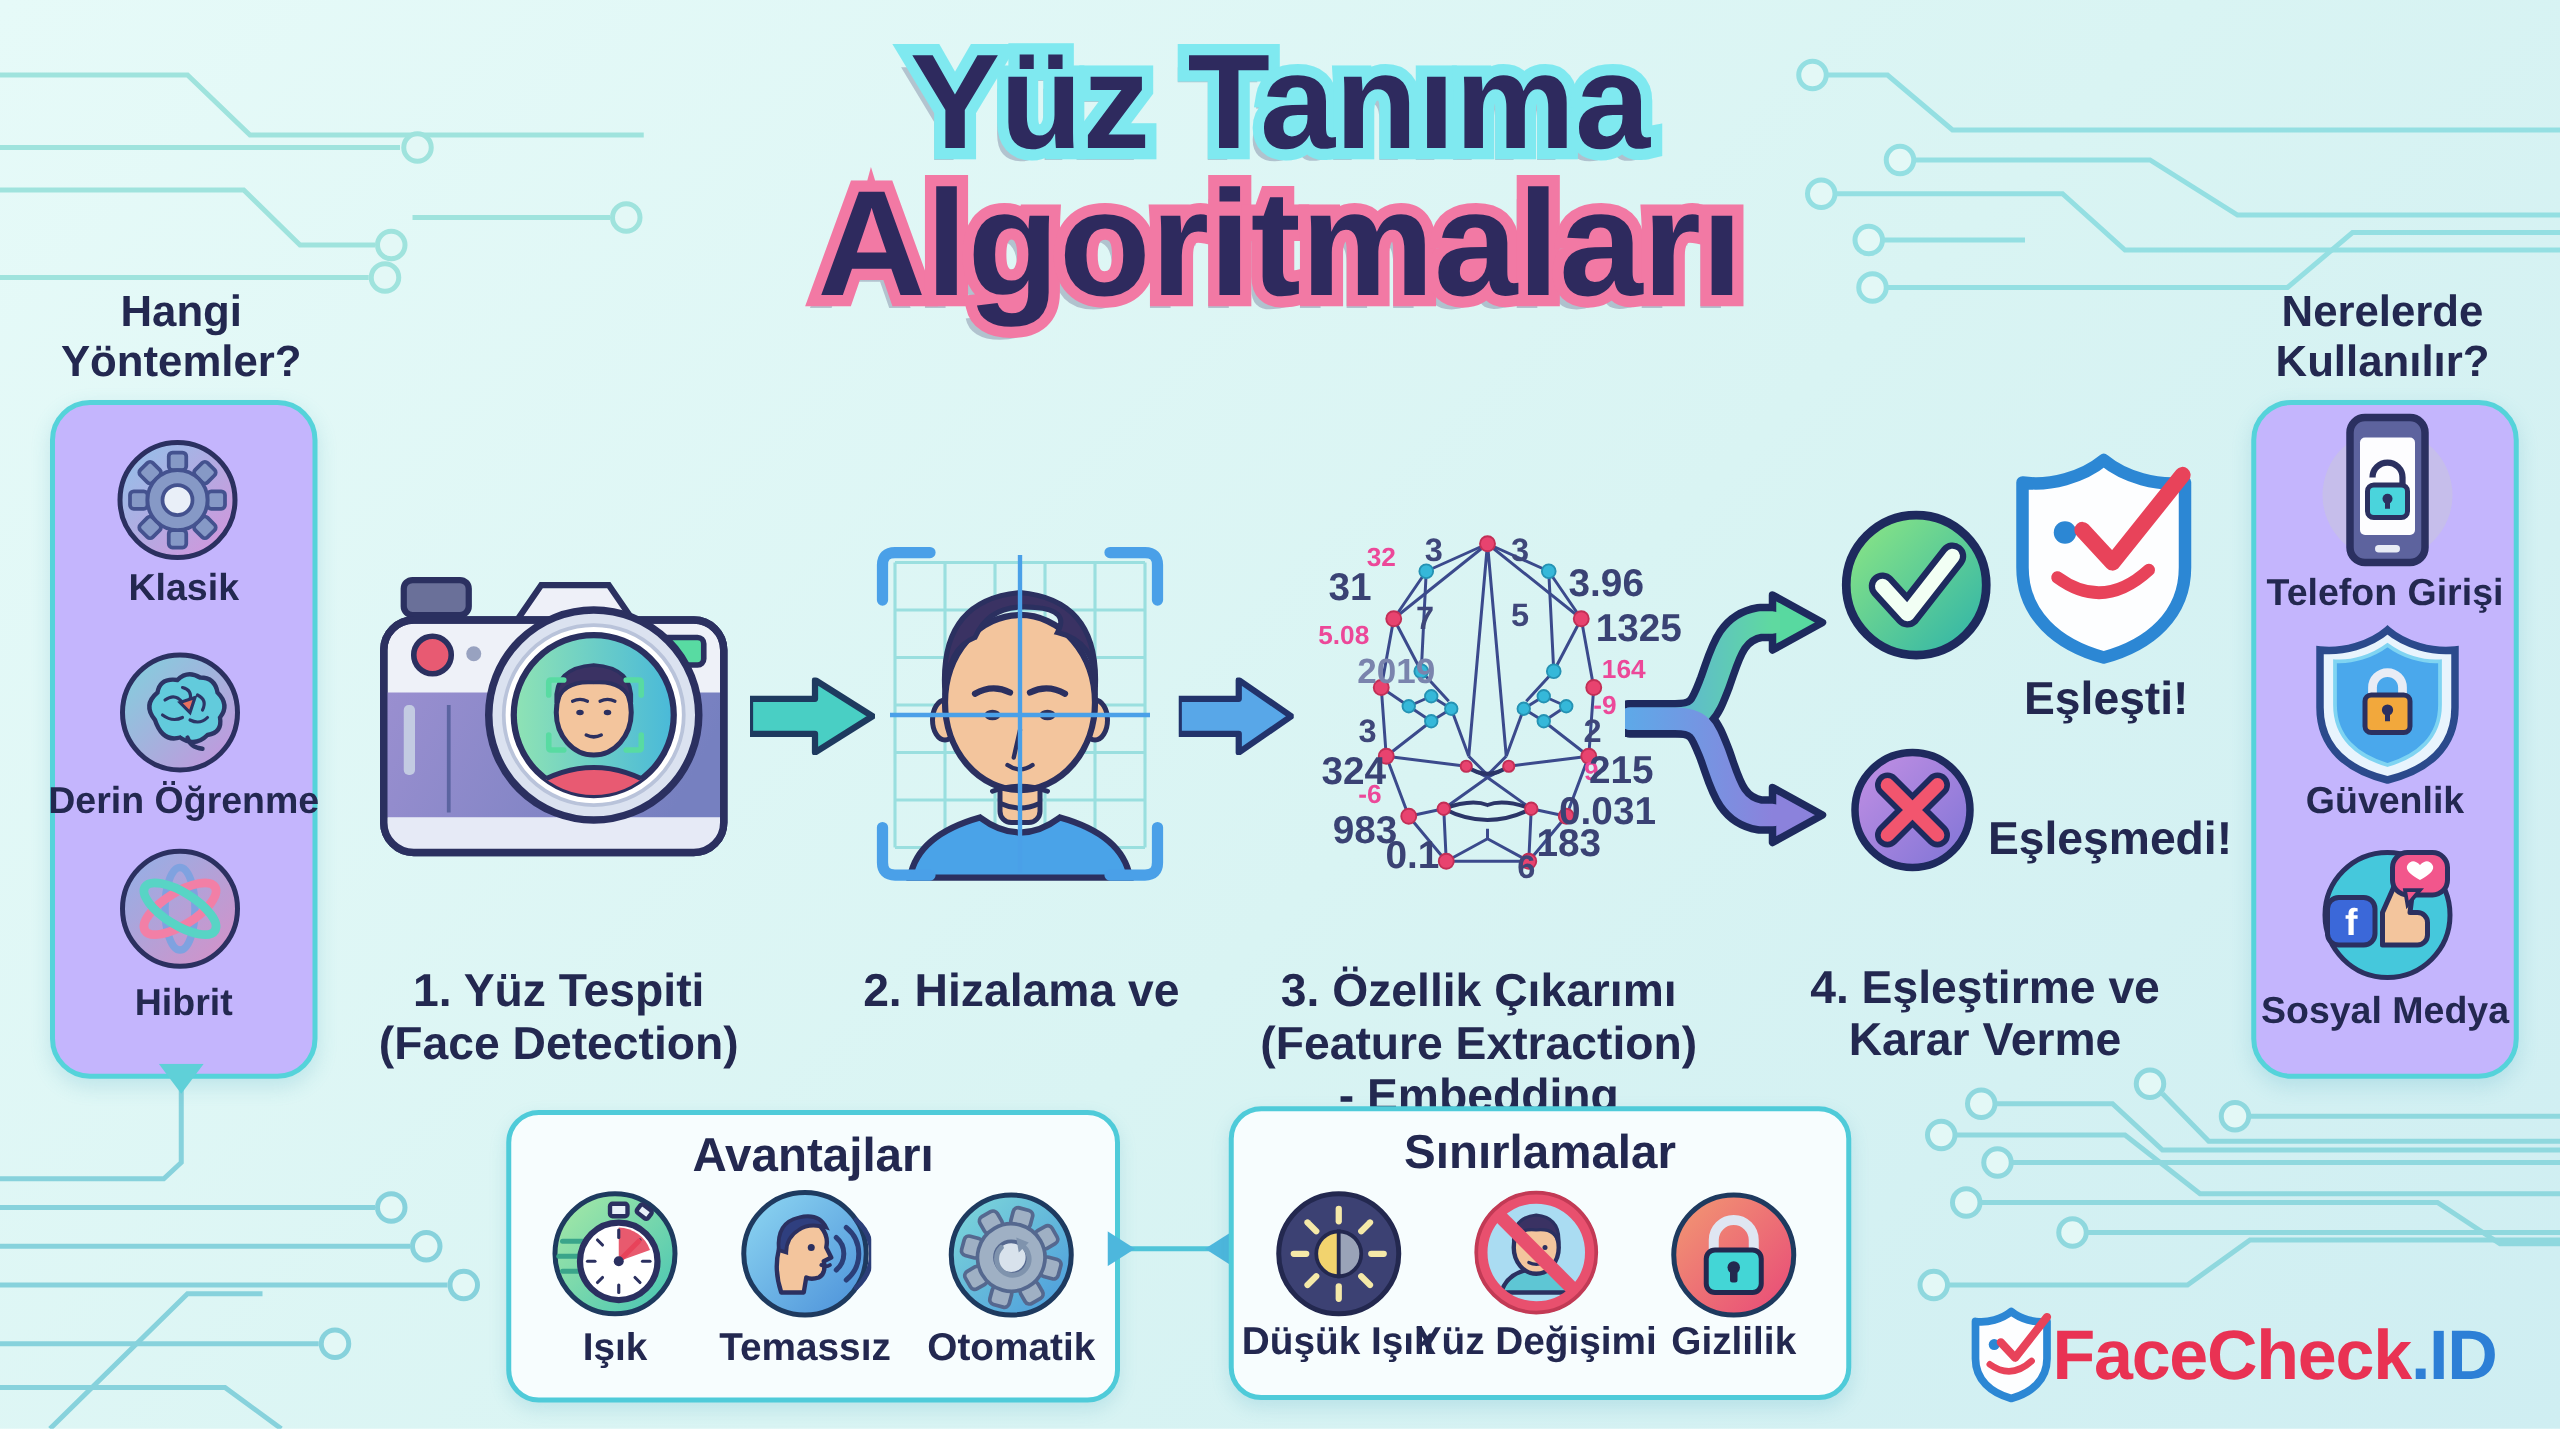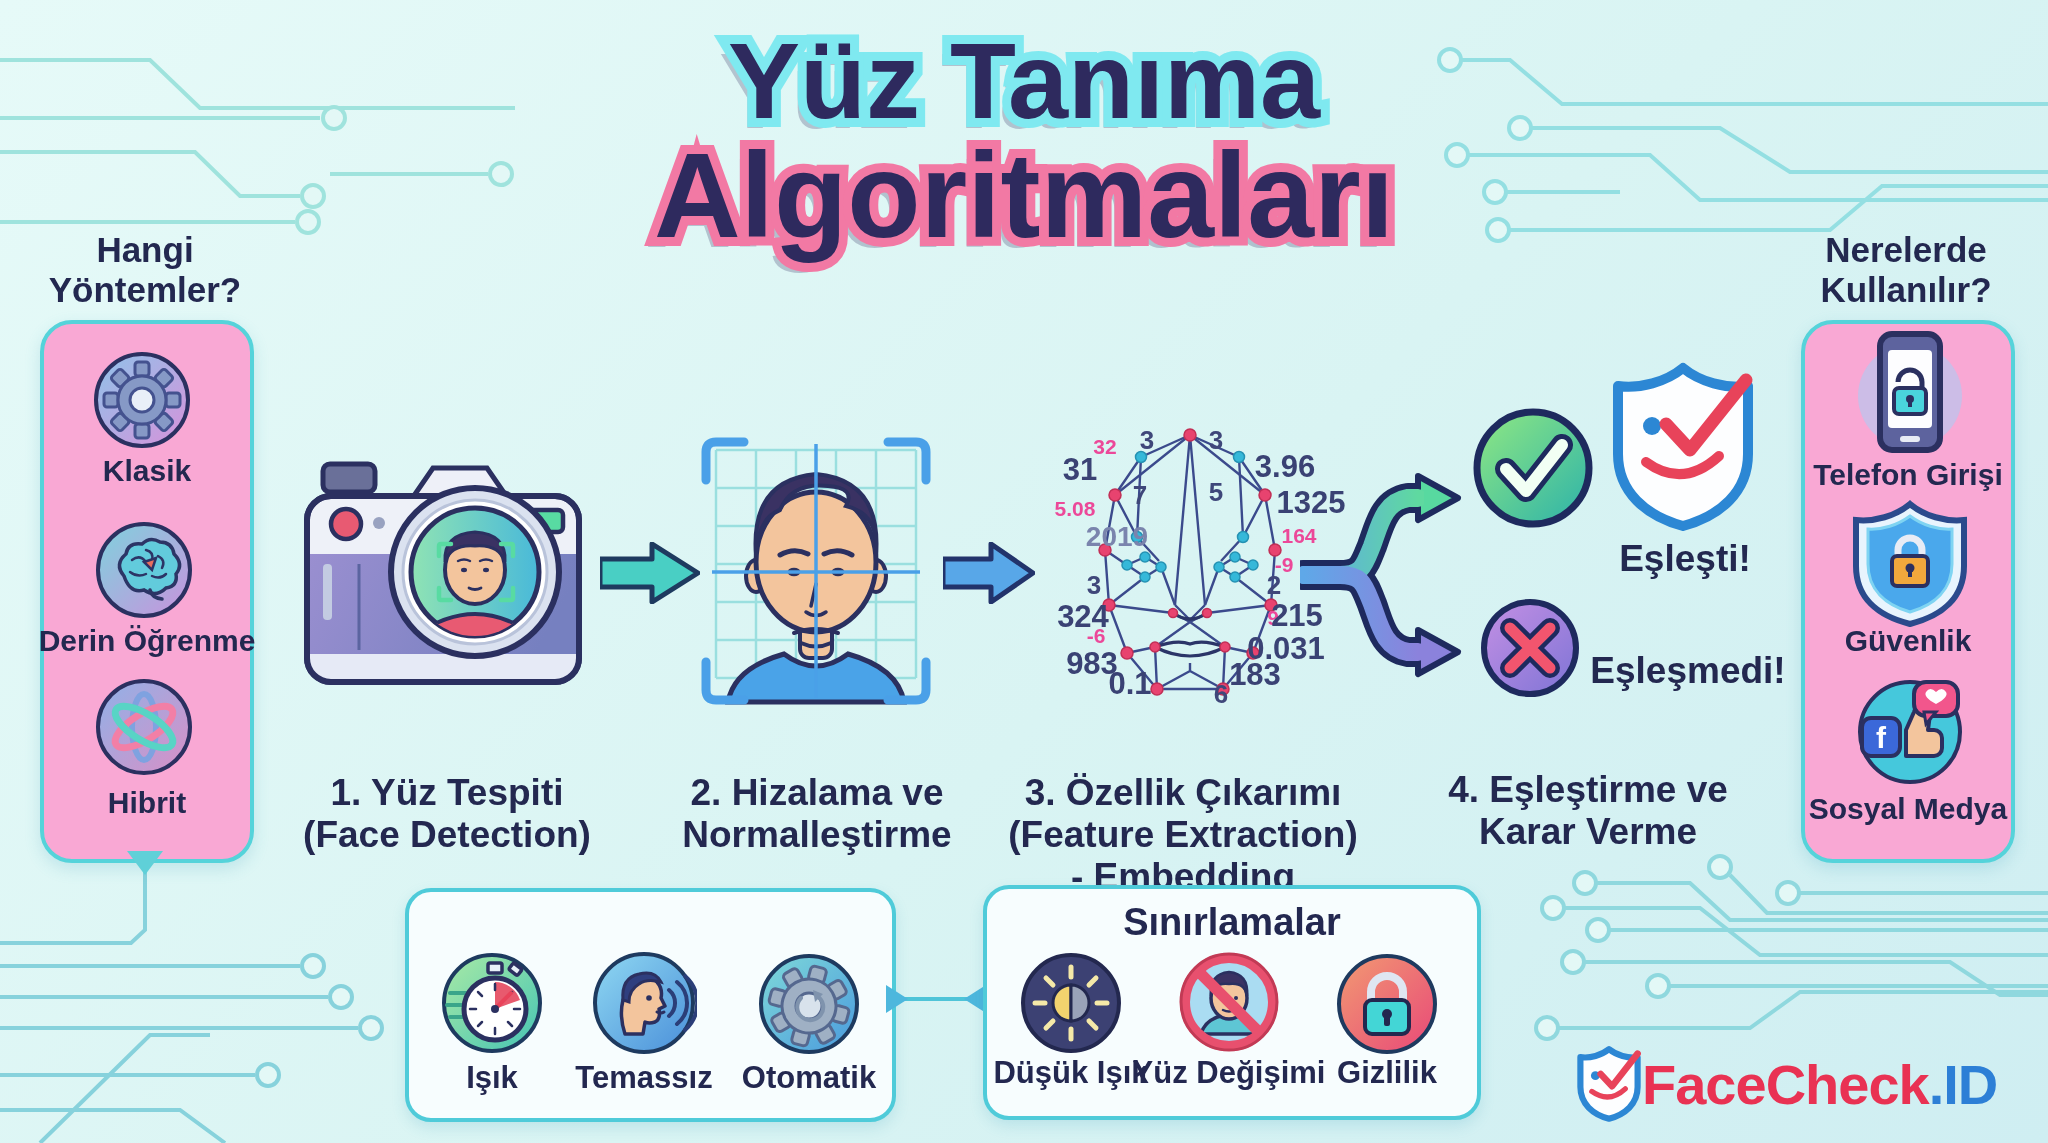--- a/index.html
+++ b/index.html
@@ -18,21 +18,21 @@
   .t-fill{color:#2e2a5e;}
   
   .lbl{font-weight:bold;color:#232850;text-align:center;line-height:1.14;}
   .panel-heading{font-size:35px;}
   .item-label{font-size:30px;}
   .step-label{font-size:37px;margin-top:25px;}
   .outcome-label{font-size:37px;}
   .box-heading{font-size:38px;}
   .small-label{font-size:31px;}
   
-  .panel{background:#f9a8d4;border:4px solid #55d3da;border-radius:32px;
+  .panel{background:#c4b5fd;border:4px solid #55d3da;border-radius:32px;
          box-shadow:0 6px 16px rgba(60,160,190,.20);}
   .infobox{background:#f7fdfe;border:4px solid #4fcbd9;border-radius:26px;
          box-shadow:0 6px 14px rgba(60,160,190,.18);}
   
   .mesh-num{position:absolute;transform:translate(-50%,-50%);font-weight:bold;white-space:nowrap;}
   .mesh-num.d{font-size:26px;color:#3f477a;}
   .mesh-num.D{font-size:31px;color:#3a4274;}
   .mesh-num.g{font-size:21px;color:#ec4899;}
   .mesh-num.G{font-size:28px;color:#7a84ad;}
   
@@ -302,21 +302,20 @@
   <line x1="12" y1="136" x2="220" y2="136" stroke="#4aa0e8" stroke-width="3.5"></line>
   <g stroke="#4aa0e8" stroke-width="9" fill="none" stroke-linecap="round">
     <path d="M6,44 V16 Q6,6 16,6 H44"></path>
       <path d="M188,6 H216 Q226,6 226,16 V44"></path>
     <path d="M6,226 V254 Q6,264 16,264 H44"></path>
       <path d="M188,264 H216 Q226,264 226,254 V226"></path>
   </g>
 </svg>
 <div class="abs lbl step-label" style="left:637px;top:747px;width:360px;z-index:1;">
   <div>2. Hizalama ve</div>
-  <div>Normalleştirme</div>
 </div>
 
 <svg class="abs" style="left:943px;top:542px;z-index:1;" width="92" height="62" viewBox="0 0 92 62">
   <polygon points="0,17 48,17 48,2 90,31 48,60 48,45 0,45" fill="#58a7e8" stroke="#22336b" stroke-width="5" stroke-linejoin="round"></polygon>
 </svg>
 
 <div class="abs" style="left:1035px;top:415px;width:330px;height:305px;z-index:1;">
   <svg class="abs" style="left:0;top:0;" width="310" height="305" viewBox="0 0 310 305">
     <g stroke="#3b4a8c" stroke-width="2.4" fill="none" stroke-linejoin="round">
       <polygon points="155,20 106,42 80,80 70,135 74,190 92,238 122,274 188,274 218,238 236,190 240,135 230,80 204,42"></polygon>
@@ -457,20 +456,21 @@
   <path d="M32,32 L72,72 M72,32 L32,72" stroke="#f2556e" stroke-width="11" stroke-linecap="round"></path>
 </svg>
 <div class="abs lbl outcome-label" style="left:1558px;top:650px;width:260px;z-index:1;">Eşleşmedi!</div>
 
 <div class="abs lbl step-label" style="left:1408px;top:744px;width:360px;z-index:1;">
   <div>4. Eşleştirme ve</div>
   <div>Karar Verme</div>
 </div>
 
 <div class="abs infobox" style="left:405px;top:888px;width:483px;height:226px;z-index:1;">
+  <div class="abs lbl box-heading" style="left:0;top:12px;width:483px;">Avantajları</div>
 
   <svg class="abs" style="left:31px;top:59px;" width="104" height="104" viewBox="0 0 104 104">
     <defs>
         <linearGradient id="gA1" x1="0" y1="0" x2="1" y2="1">
       <stop offset="0" stop-color="#a9eaa5"></stop>
           <stop offset="1" stop-color="#45c4b4"></stop>
         </linearGradient>
       </defs>
     <circle cx="52" cy="52" r="48" fill="url(#gA1)" stroke="#1e3a5f" stroke-width="4"></circle>
     <g stroke="#3aa58a" stroke-width="4" stroke-linecap="round">

